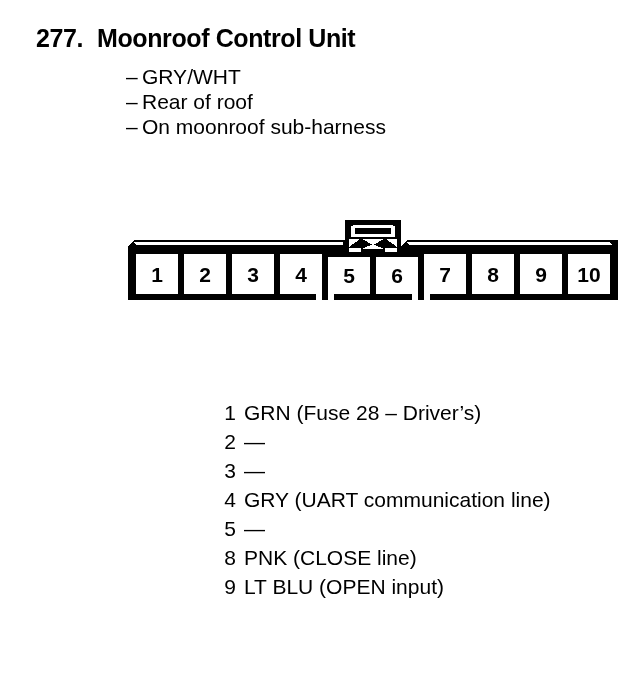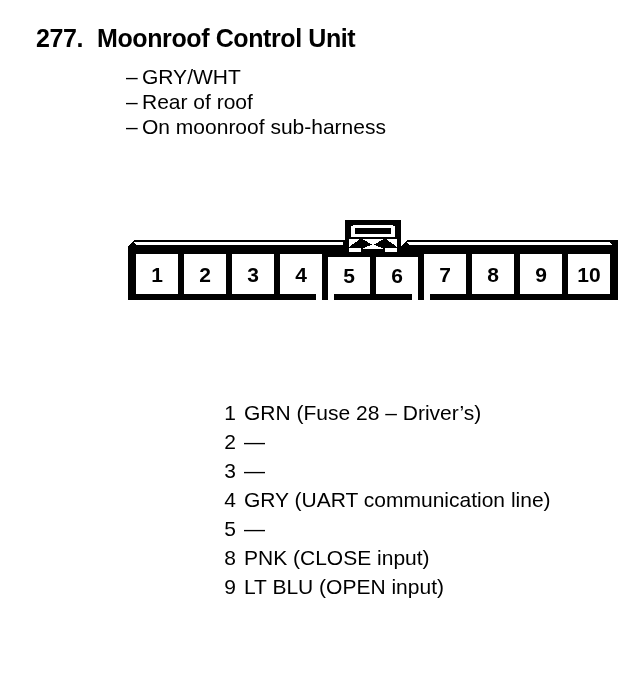--- a/index.html
+++ b/index.html
@@ -187,15 +187,15 @@
 
   </svg>
 </div>
 
 <div id="pin-legend">
   <span class="pin-row"><span class="pin-num">1</span><span class="pin-desc">GRN (Fuse 28 – Driver’s)</span></span>
   <span class="pin-row"><span class="pin-num">2</span><span class="pin-desc">—</span></span>
   <span class="pin-row"><span class="pin-num">3</span><span class="pin-desc">—</span></span>
   <span class="pin-row"><span class="pin-num">4</span><span class="pin-desc">GRY (UART communication line)</span></span>
   <span class="pin-row"><span class="pin-num">5</span><span class="pin-desc">—</span></span>
-  <span class="pin-row"><span class="pin-num">8</span><span class="pin-desc">PNK (CLOSE input)</span></span>
+  <span class="pin-row"><span class="pin-num">8</span><span class="pin-desc">PNK (CLOSE line)</span></span>
   <span class="pin-row"><span class="pin-num">9</span><span class="pin-desc">LT BLU (OPEN input)</span></span>
 </div>
 
 </body></html>

